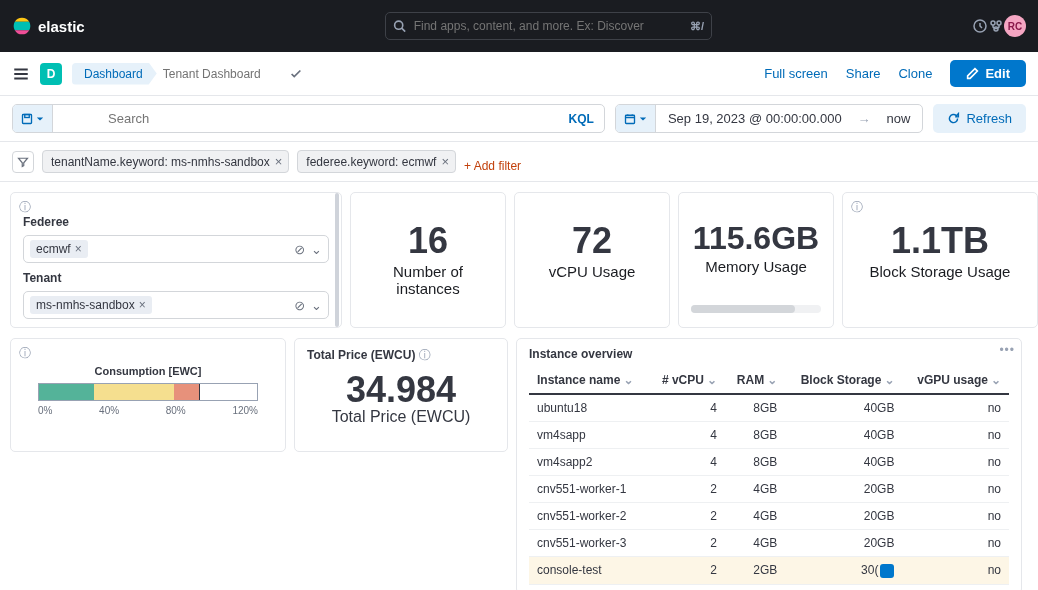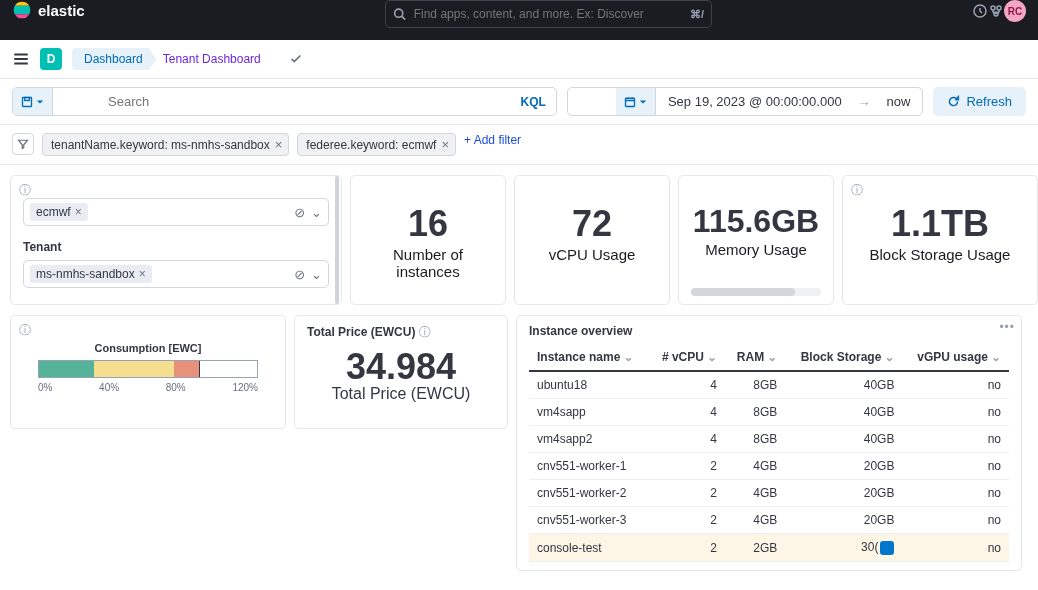--- a/index.html
+++ b/index.html
@@ -1,61 +1,61 @@
 <!DOCTYPE html>
 <html><head>
   <meta charset="utf-8">
   <style>
     * { margin: 0; padding: 0; box-sizing: border-box; }
     body { font-family: -apple-system, BlinkMacSystemFont, "Segoe UI", Helvetica, Arial, sans-serif; font-size: 13px; color: #343741; background: #fff; width: 1038px; }
     
     
-    .topbar { background: #1a1c21; height: 40px; display: flex; align-items: flex-start; padding: 0 12px; color: #fff; }
+    .topbar { background: #1a1c21; height: 52px; display: flex; align-items: center; padding: 0 12px; color: #fff; }
     .logo { display: flex; align-items: center; gap: 6px; font-size: 15px; font-weight: 600; }
     .logo-icon svg { width: 20px; height: 20px; }
     .search-global { flex: 1; margin: 0 260px 0 300px; position: relative; }
     .search-global input { width: 100%; background: transparent; border: 1px solid #3e4148; border-radius: 5px; padding: 6px 30px 6px 28px; color: #fca5a5; font-size: 12px; }
     .search-global .sicon { position: absolute; left: 8px; top: 50%; transform: translateY(-50%); color: #98a2b3; }
     .search-global .kbd { position: absolute; right: 8px; top: 50%; transform: translateY(-50%); color: #98a2b3; font-size: 11px; font-weight: 600; }
     .topbar-right { display: flex; align-items: center; }
     .topbar-right .icon-btn { color: #98a2b3; cursor: pointer; }
     .avatar { width: 22px; height: 22px; border-radius: 50%; background: #f5a6c3; color: #8a1a4c; display: flex; align-items: center; justify-content: center; font-size: 10px; font-weight: 700; }
     
     
     .header-row { display: flex; align-items: center; padding: 8px 12px; border-bottom: 1px solid #e5e7eb; gap: 10px; }
     .hamburger { cursor: pointer; color: #343741; }
     .app-badge { width: 22px; height: 22px; background: #00bfb3; border-radius: 4px; display: flex; align-items: center; justify-content: center; color: #fff; font-weight: 700; font-size: 12px; }
     .breadcrumb { display: flex; align-items: center; }
     .bc-item { background: #e6f1fa; color: #006bb8; padding: 4px 14px 4px 12px; font-size: 12px; clip-path: polygon(0 0, calc(100% - 8px) 0, 100% 50%, calc(100% - 8px) 100%, 0 100%, 8px 50%); margin-left: -6px; }
     .bc-item:first-child { clip-path: polygon(0 0, calc(100% - 8px) 0, 100% 50%, calc(100% - 8px) 100%, 0 100%); border-radius: 4px 0 0 4px; margin-left: 0; }
-    .bc-item.last { background: transparent; color: #6d28d9; }
+    .bc-item.last { background: transparent; color: #737373; }
     .bc-item.last::after { content: ""; }
     .check-icon { color: #69707d; margin-left: 4px; }
     .header-actions { margin-left: auto; display: flex; align-items: center; gap: 18px; }
     .header-actions a { color: #006bb8; text-decoration: none; font-size: 13px; cursor: pointer; }
     .edit-btn { background: #07c; color: #fff; border: none; border-radius: 5px; padding: 6px 16px; font-size: 13px; font-weight: 600; display: flex; align-items: center; gap: 6px; cursor: pointer; }
     
     
     .querybar { display: flex; padding: 8px 12px; gap: 10px; border-bottom: 1px solid #e5e7eb; }
     .qb-left { display: flex; border: 1px solid #d3d6da; border-radius: 5px; overflow: hidden; flex: 1; gap: 45px; }
     .qb-pill { background: #e6f1fa; padding: 6px 8px; display: flex; align-items: center; gap: 3px; color: #006bb8; border-right: 1px solid #d3d6da; }
     .qb-input { flex: 1; border: none; padding: 6px 10px; font-size: 13px; outline: none; }
     .qb-kql { padding: 6px 10px; color: #006bb8; font-size: 12px; font-weight: 600; display: flex; align-items: center; }
-    .qb-date { display: flex; border: 1px solid #d3d6da; border-radius: 5px; overflow: hidden; padding-left: 48px; }
+    .qb-date { display: flex; border: 1px solid #d3d6da; border-radius: 5px; overflow: hidden; }
     .qb-date-cal { background: #e6f1fa; padding: 6px 8px; display: flex; align-items: center; gap: 3px; color: #006bb8; border-right: 1px solid #d3d6da; }
     .qb-date-body { display: flex; align-items: center; padding: 0 12px; gap: 16px; }
     .qb-date-body .sep { color: #98a2b3; }
     .refresh-btn { background: #e6f1fa; color: #006bb8; border: none; border-radius: 5px; padding: 6px 14px; font-size: 13px; font-weight: 500; display: flex; align-items: center; gap: 6px; cursor: pointer; }
     
     
-    .filterbar { display: flex; padding: 8px 12px; gap: 8px; align-items: flex-start; border-bottom: 1px solid #e5e7eb; }
+    .filterbar { display: flex; padding: 8px 12px; gap: 8px; align-items: flex-end; border-bottom: 1px solid #e5e7eb; }
     .filter-toggle { width: 22px; height: 22px; border: 1px solid #d3d6da; border-radius: 4px; display: flex; align-items: center; justify-content: center; color: #69707d; cursor: pointer; }
     .filter-chip { background: #f0f1f3; border: 1px solid #d3d6da; border-radius: 4px; padding: 3px 6px 3px 8px; display: flex; align-items: center; gap: 5px; font-size: 12px; color: #343741; }
     .filter-chip .x { color: #69707d; cursor: pointer; font-size: 13px; }
-    .add-filter { color: #1d4ed8; font-size: 12px; cursor: pointer; }
+    .add-filter { color: #c2410c; font-size: 12px; cursor: pointer; }
     
     
     .dash { padding: 10px; background: #fff; display: grid; grid-template-columns: 332px 156px 156px 156px 196px; grid-auto-rows: min-content; gap: 8px; }
     .panel { border: 1px solid #e5e7eb; border-radius: 5px; padding: 8px 12px; position: relative; }
     .panel .info-icon { position: absolute; top: 6px; left: 8px; color: #98a2b3; font-size: 12px; }
     
     .p-controls { grid-column: 1; grid-row: 1 / span 2; }
     .p-metric1 { grid-column: 2; grid-row: 1 / span 2; }
     .p-metric2 { grid-column: 3; grid-row: 1 / span 2; }
     .p-metric3 { grid-column: 4; grid-row: 1 / span 2; }
@@ -66,21 +66,21 @@
     .p-barrow { height: 114px; }
     .p-pricerow { height: 114px; }
     
     .panel-title { font-size: 12px; font-weight: 700; color: #343741; margin-bottom: 6px; }
     
     .metric-big { text-align: center; padding-top: 20px; }
     .metric-val { font-size: 36px; font-weight: 700; line-height: 1.1; }
     .metric-val.smaller { font-size: 32px; }
     .metric-label { font-size: 15px; color: #1a1c21; margin-top: 2px; }
     
-    .ctrl-group { margin-top: 14px; }
+    .ctrl-group { margin-top: 8px; }
     .ctrl-label { font-size: 12px; font-weight: 700; margin-bottom: 6px; }
     .ctrl-input { display: flex; border: 1px solid #d3d6da; border-radius: 5px; padding: 4px 6px; align-items: center; }
     .ctrl-pill { background: #e9edf3; border-radius: 3px; padding: 2px 6px; font-size: 12px; display: flex; align-items: center; gap: 4px; }
     .ctrl-pill .xx { color: #69707d; cursor: pointer; }
     .ctrl-right { margin-left: auto; display: flex; gap: 6px; color: #69707d; }
     .ctrl-side { position: absolute; right: 2px; top: 0; bottom: 0; width: 4px; background: #cfd3da; border-radius: 3px; }
     
     
     .bar-wrap { padding-top: 18px; }
     .bar-title { font-size: 11px; font-weight: 700; margin-bottom: 6px; text-align: center; }
@@ -162,20 +162,31 @@
   <span class="app-badge">D</span>
   <div class="breadcrumb">
     <span class="bc-item">Dashboard</span>
     <span class="bc-item last">Tenant Dashboard</span>
   </div>
   <span class="check-icon">
     <svg width="14" height="14" viewBox="0 0 16 16" fill="none" stroke="currentColor" stroke-width="2">
         <path d="M3 8l3 3 7-7"></path>
       </svg>
   </span>
+  <div class="header-actions">
+    <a>Full screen</a>
+    <a>Share</a>
+    <a>Clone</a>
+    <button class="edit-btn">
+      <svg width="13" height="13" viewBox="0 0 16 16" fill="none" stroke="currentColor" stroke-width="2">
+          <path d="M11 2l3 3-9 9H2v-3z"></path>
+        </svg>
+      <span>Edit</span>
+    </button>
+  </div>
 </div>
 
 <div class="querybar">
   <div class="qb-left">
     <span class="qb-pill">
       <svg width="12" height="12" viewBox="0 0 16 16" fill="none" stroke="currentColor" stroke-width="1.8">
           <rect x="2" y="2" width="12" height="12" rx="1"></rect>
           <rect x="5" y="2" width="6" height="4"></rect>
         </svg>
       <svg width="8" height="8" viewBox="0 0 10 10" fill="currentColor">
@@ -226,20 +237,21 @@
     <span class="x">×</span>
   </span>
   <span class="add-filter">+ Add filter</span>
 </div>
 
 <div class="dash">
   <div class="panel p-controls" style="padding-top:20px">
     <span class="info-icon">ⓘ</span>
     <div class="ctrl-side"></div>
     <div class="ctrl-group" style="margin-top:2px">
+      <div class="ctrl-label">Federee</div>
       <div class="ctrl-input">
         <span class="ctrl-pill">
           <span>ecmwf</span>
           <span class="xx">×</span>
         </span>
         <span class="ctrl-right">
           <span>⊘</span>
           <span>⌄</span>
         </span>
       </div>

